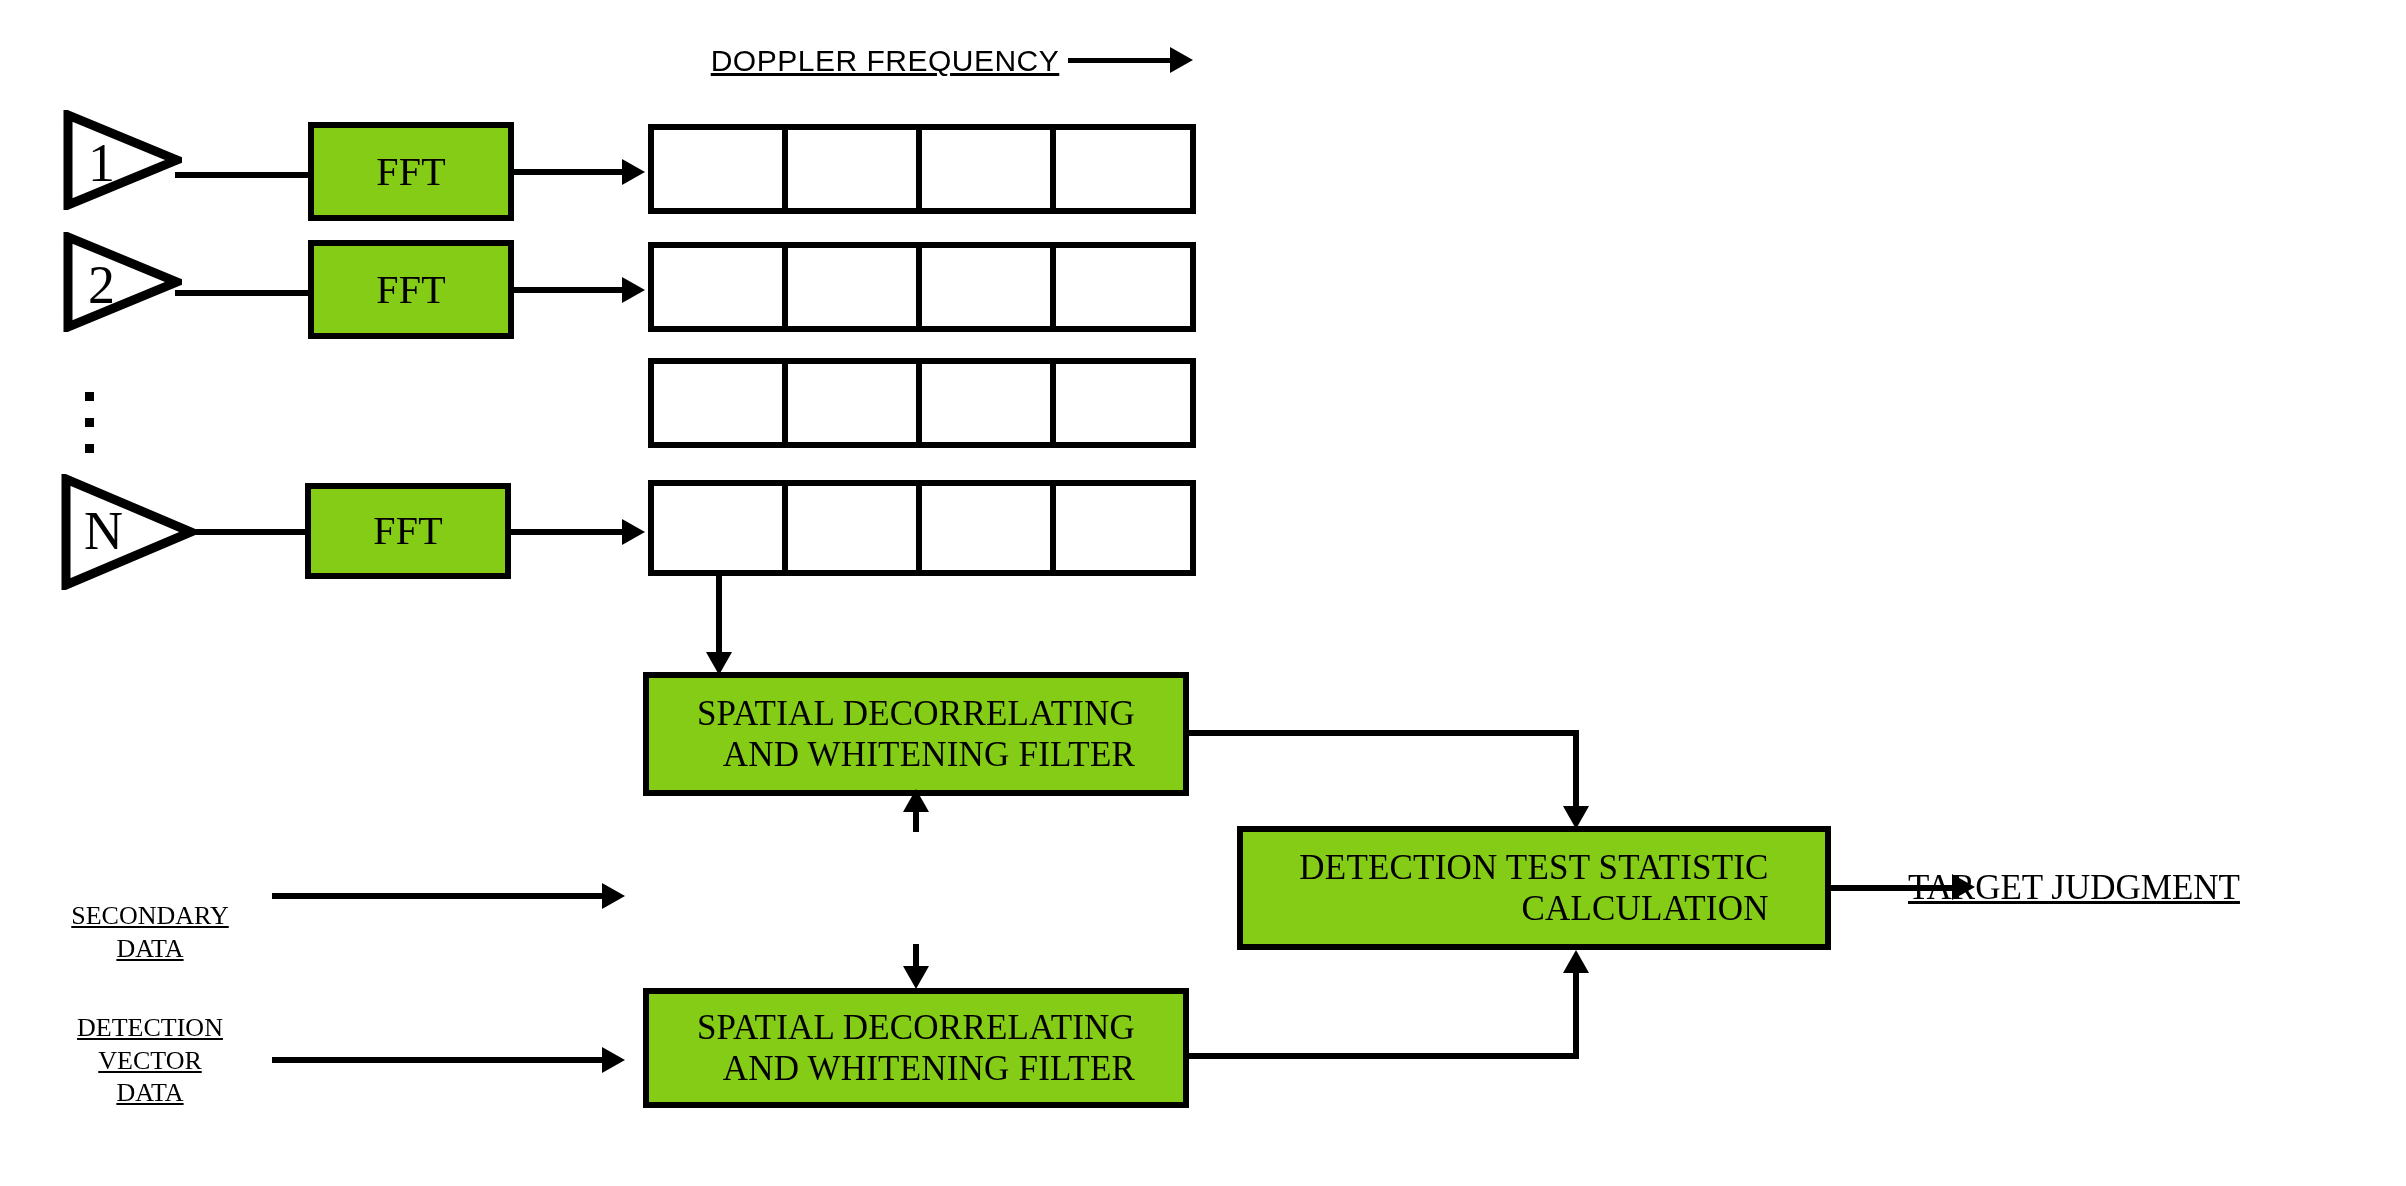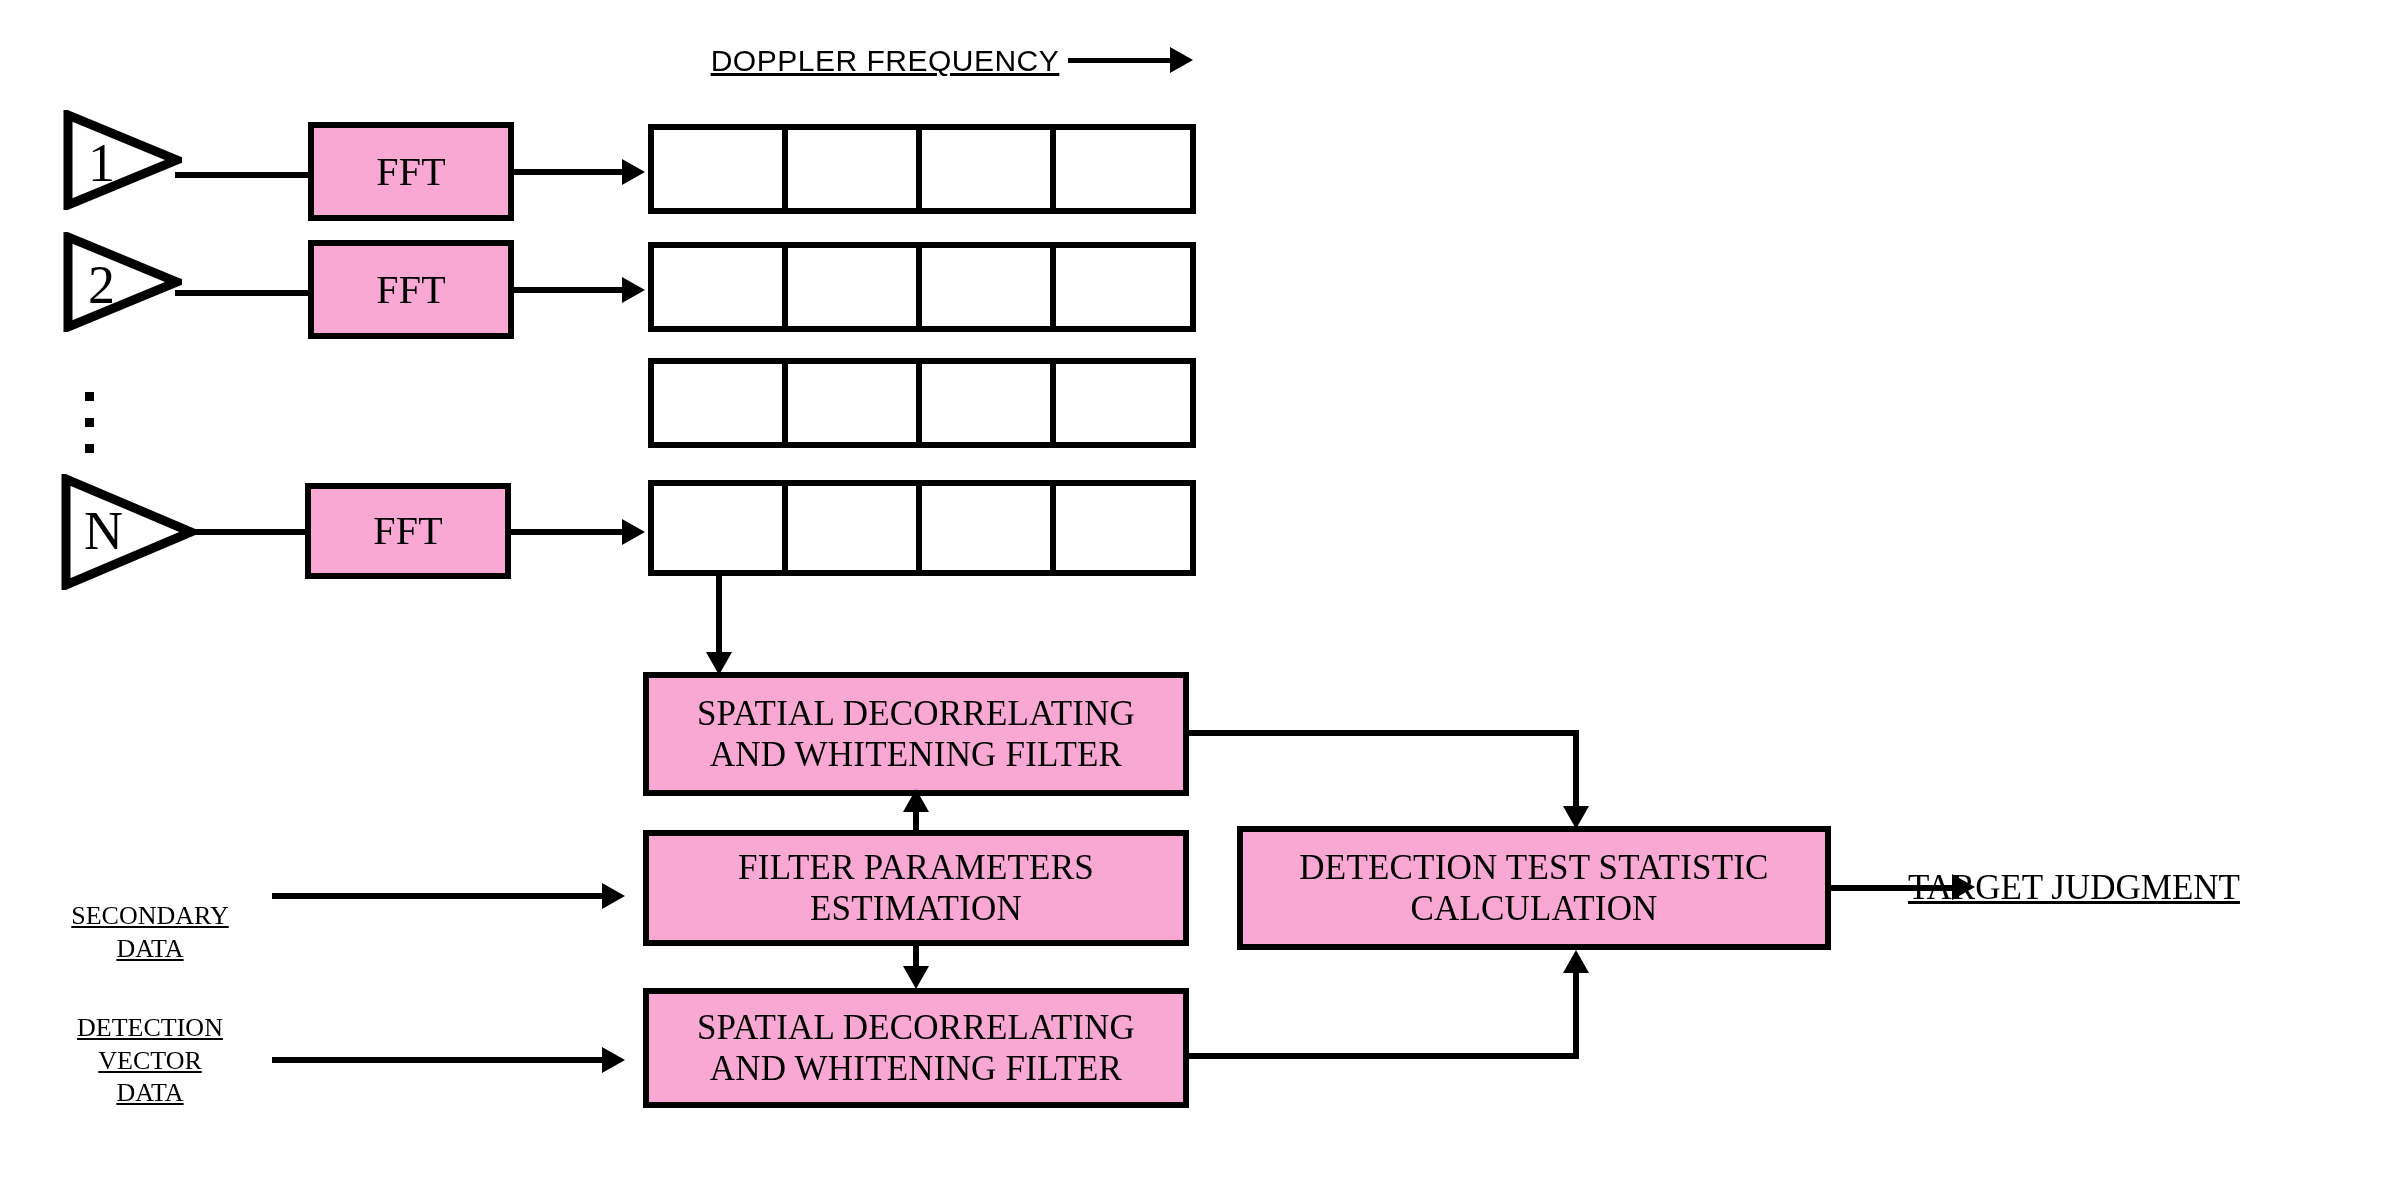--- a/index.html
+++ b/index.html
@@ -7,24 +7,24 @@
     width:2406px;height:1186px;position:relative;overflow:hidden;
     font-family:"Liberation Serif",serif;
     -webkit-font-smoothing:antialiased;
   }
   #stage{position:absolute;left:0;top:0;width:2406px;height:1186px;}
 
   
   .blockbox{
     position:absolute;
     border:6px solid #000;
-    background:#f9a8d4;
+    background:#84cc16;
     box-sizing:border-box;
     display:flex;align-items:center;justify-content:center;
-    text-align:center;
+    text-align:right;
     font-family:"Liberation Serif",serif;
     color:#000;
     line-height:1.18;
     letter-spacing:.2px;
   }
   .blockbox .txt{display:block;white-space:pre-line;}
 
   
   .gridrow{position:absolute;display:flex;}
   .gcell{border:6px solid #000;box-sizing:border-box;background:#fff;margin-left:-6px;}
@@ -141,24 +141,20 @@
 
   <div class="blockbox" style="left:643px;top:672px;width:546px;height:124px;font-size:35px;">
     <span class="txt">SPATIAL  DECORRELATING
 AND WHITENING FILTER</span>
   </div>
 
   <div class="hline" style="left:1189px;top:730px;width:390px;"></div>
   <div class="vline" style="left:1573px;top:730px;height:88px;"></div>
   <div class="arrD" style="left:1563px;top:806px;"></div>
 
-  <div class="blockbox" style="left:643px;top:830px;width:546px;height:116px;font-size:35px;">
-    <span class="txt">FILTER PARAMETERS
-ESTIMATION</span>
-  </div>
 
   <div class="vline" style="left:913px;top:800px;height:32px;"></div>
   <div class="arrU" style="left:903px;top:789px;"></div>
 
   <div class="vline" style="left:913px;top:944px;height:30px;"></div>
   <div class="arrD" style="left:903px;top:966px;"></div>
 
   <div class="blockbox" style="left:643px;top:988px;width:546px;height:120px;font-size:35px;">
     <span class="txt">SPATIAL  DECORRELATING
 AND WHITENING FILTER</span>

